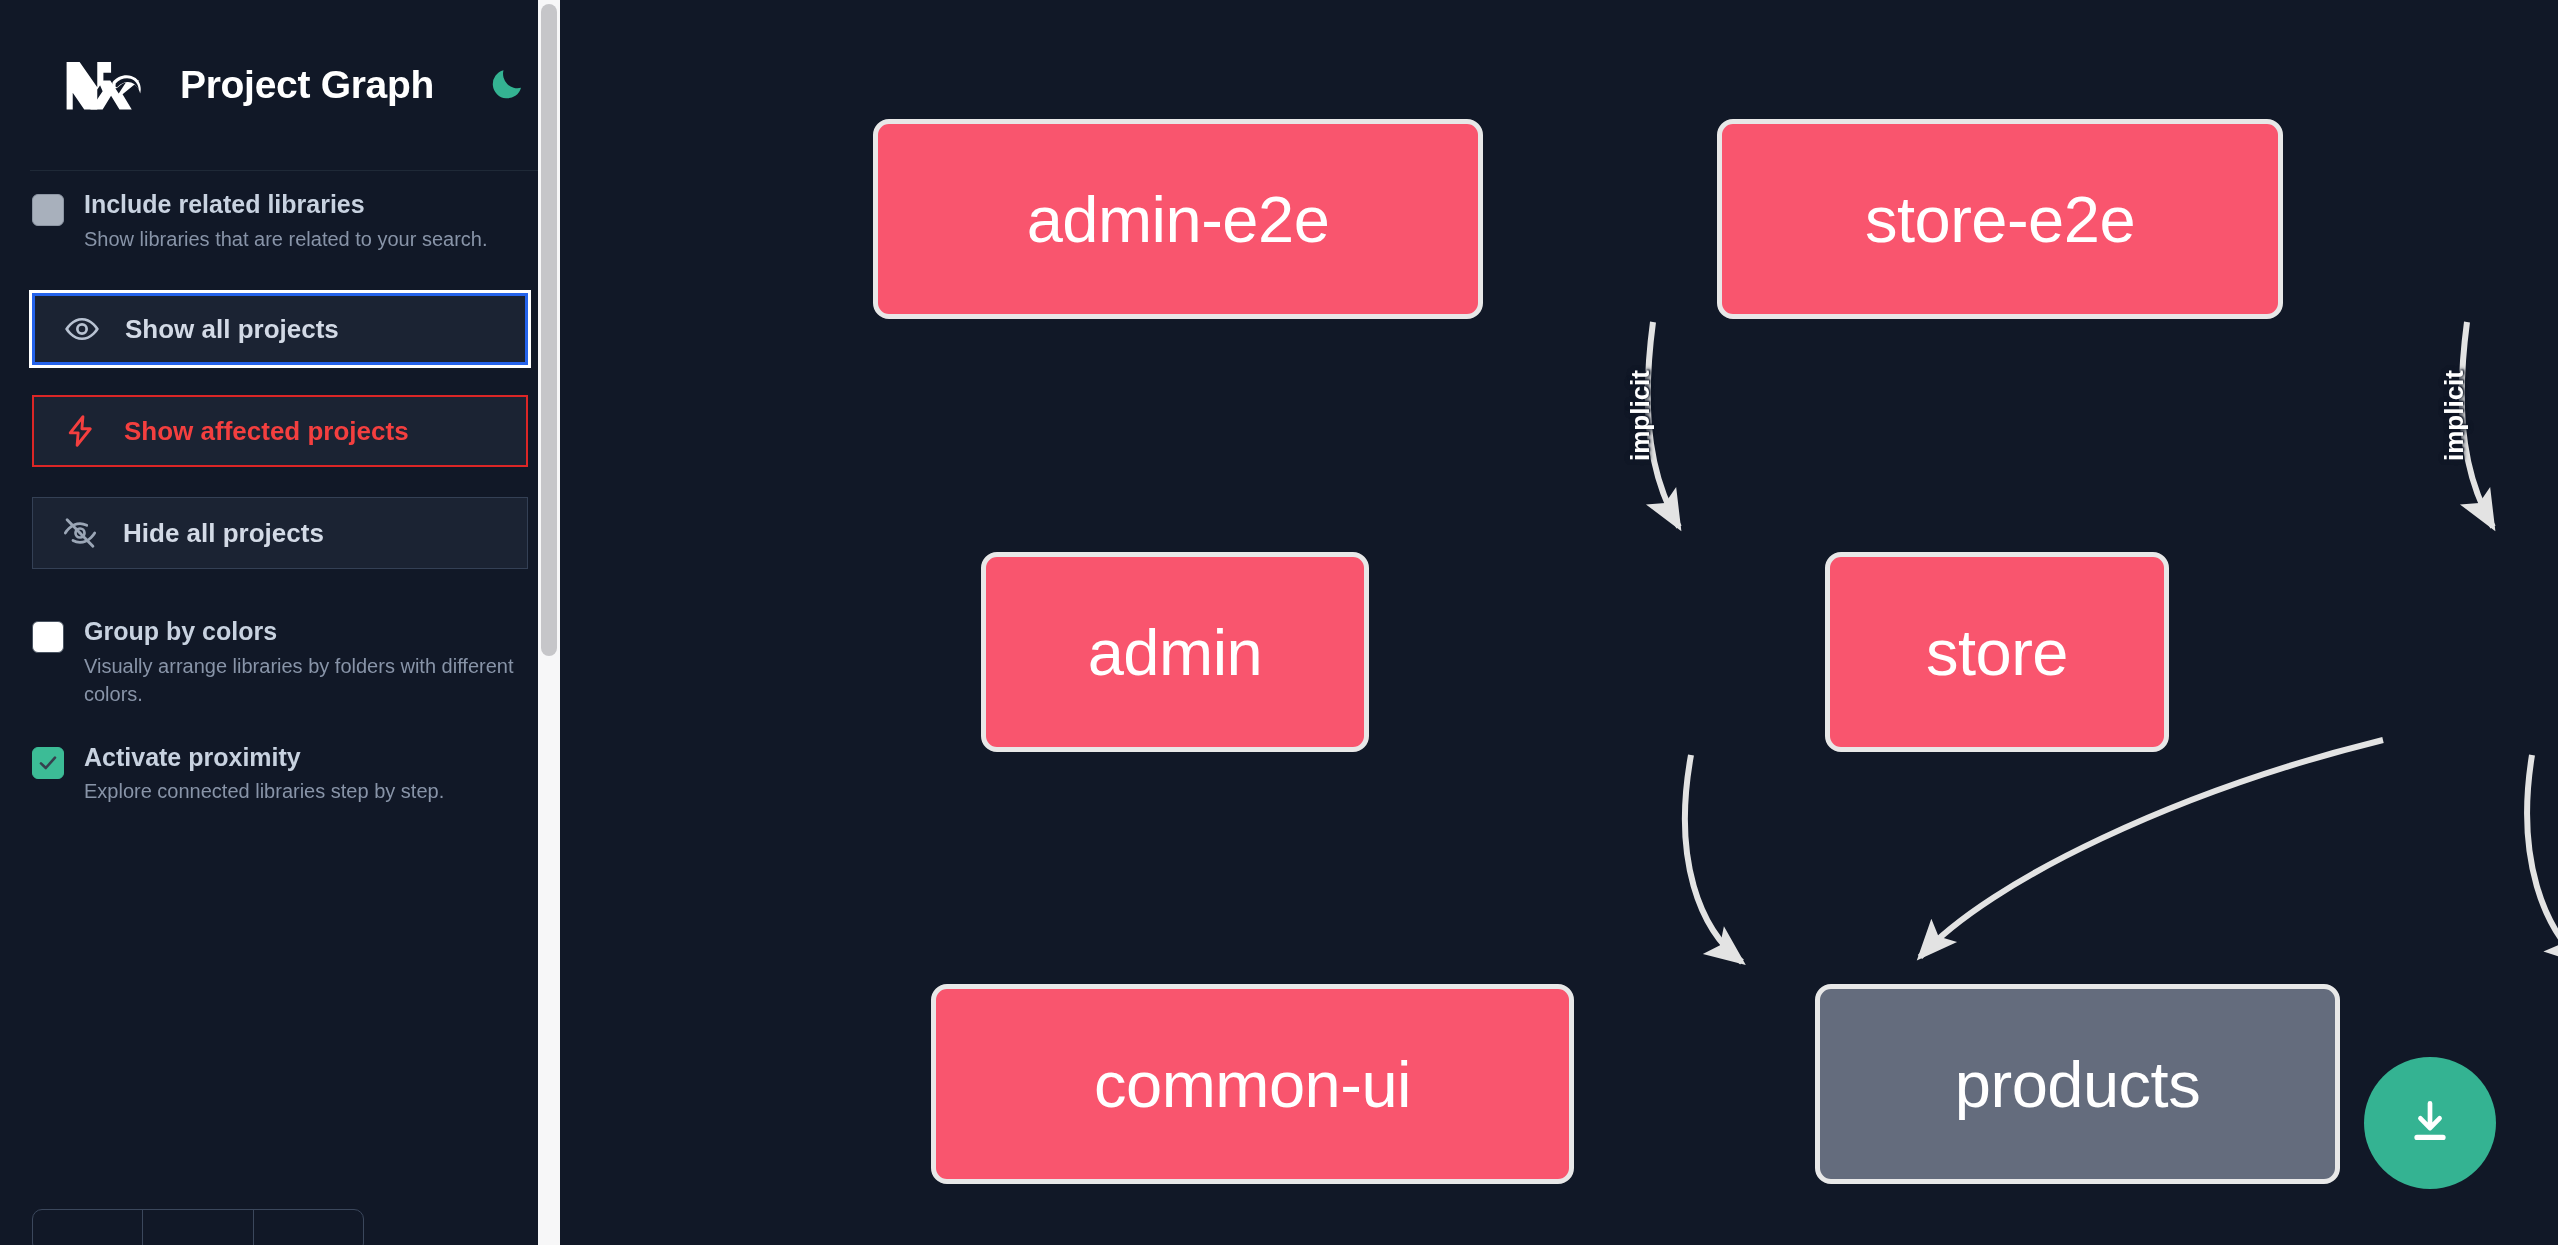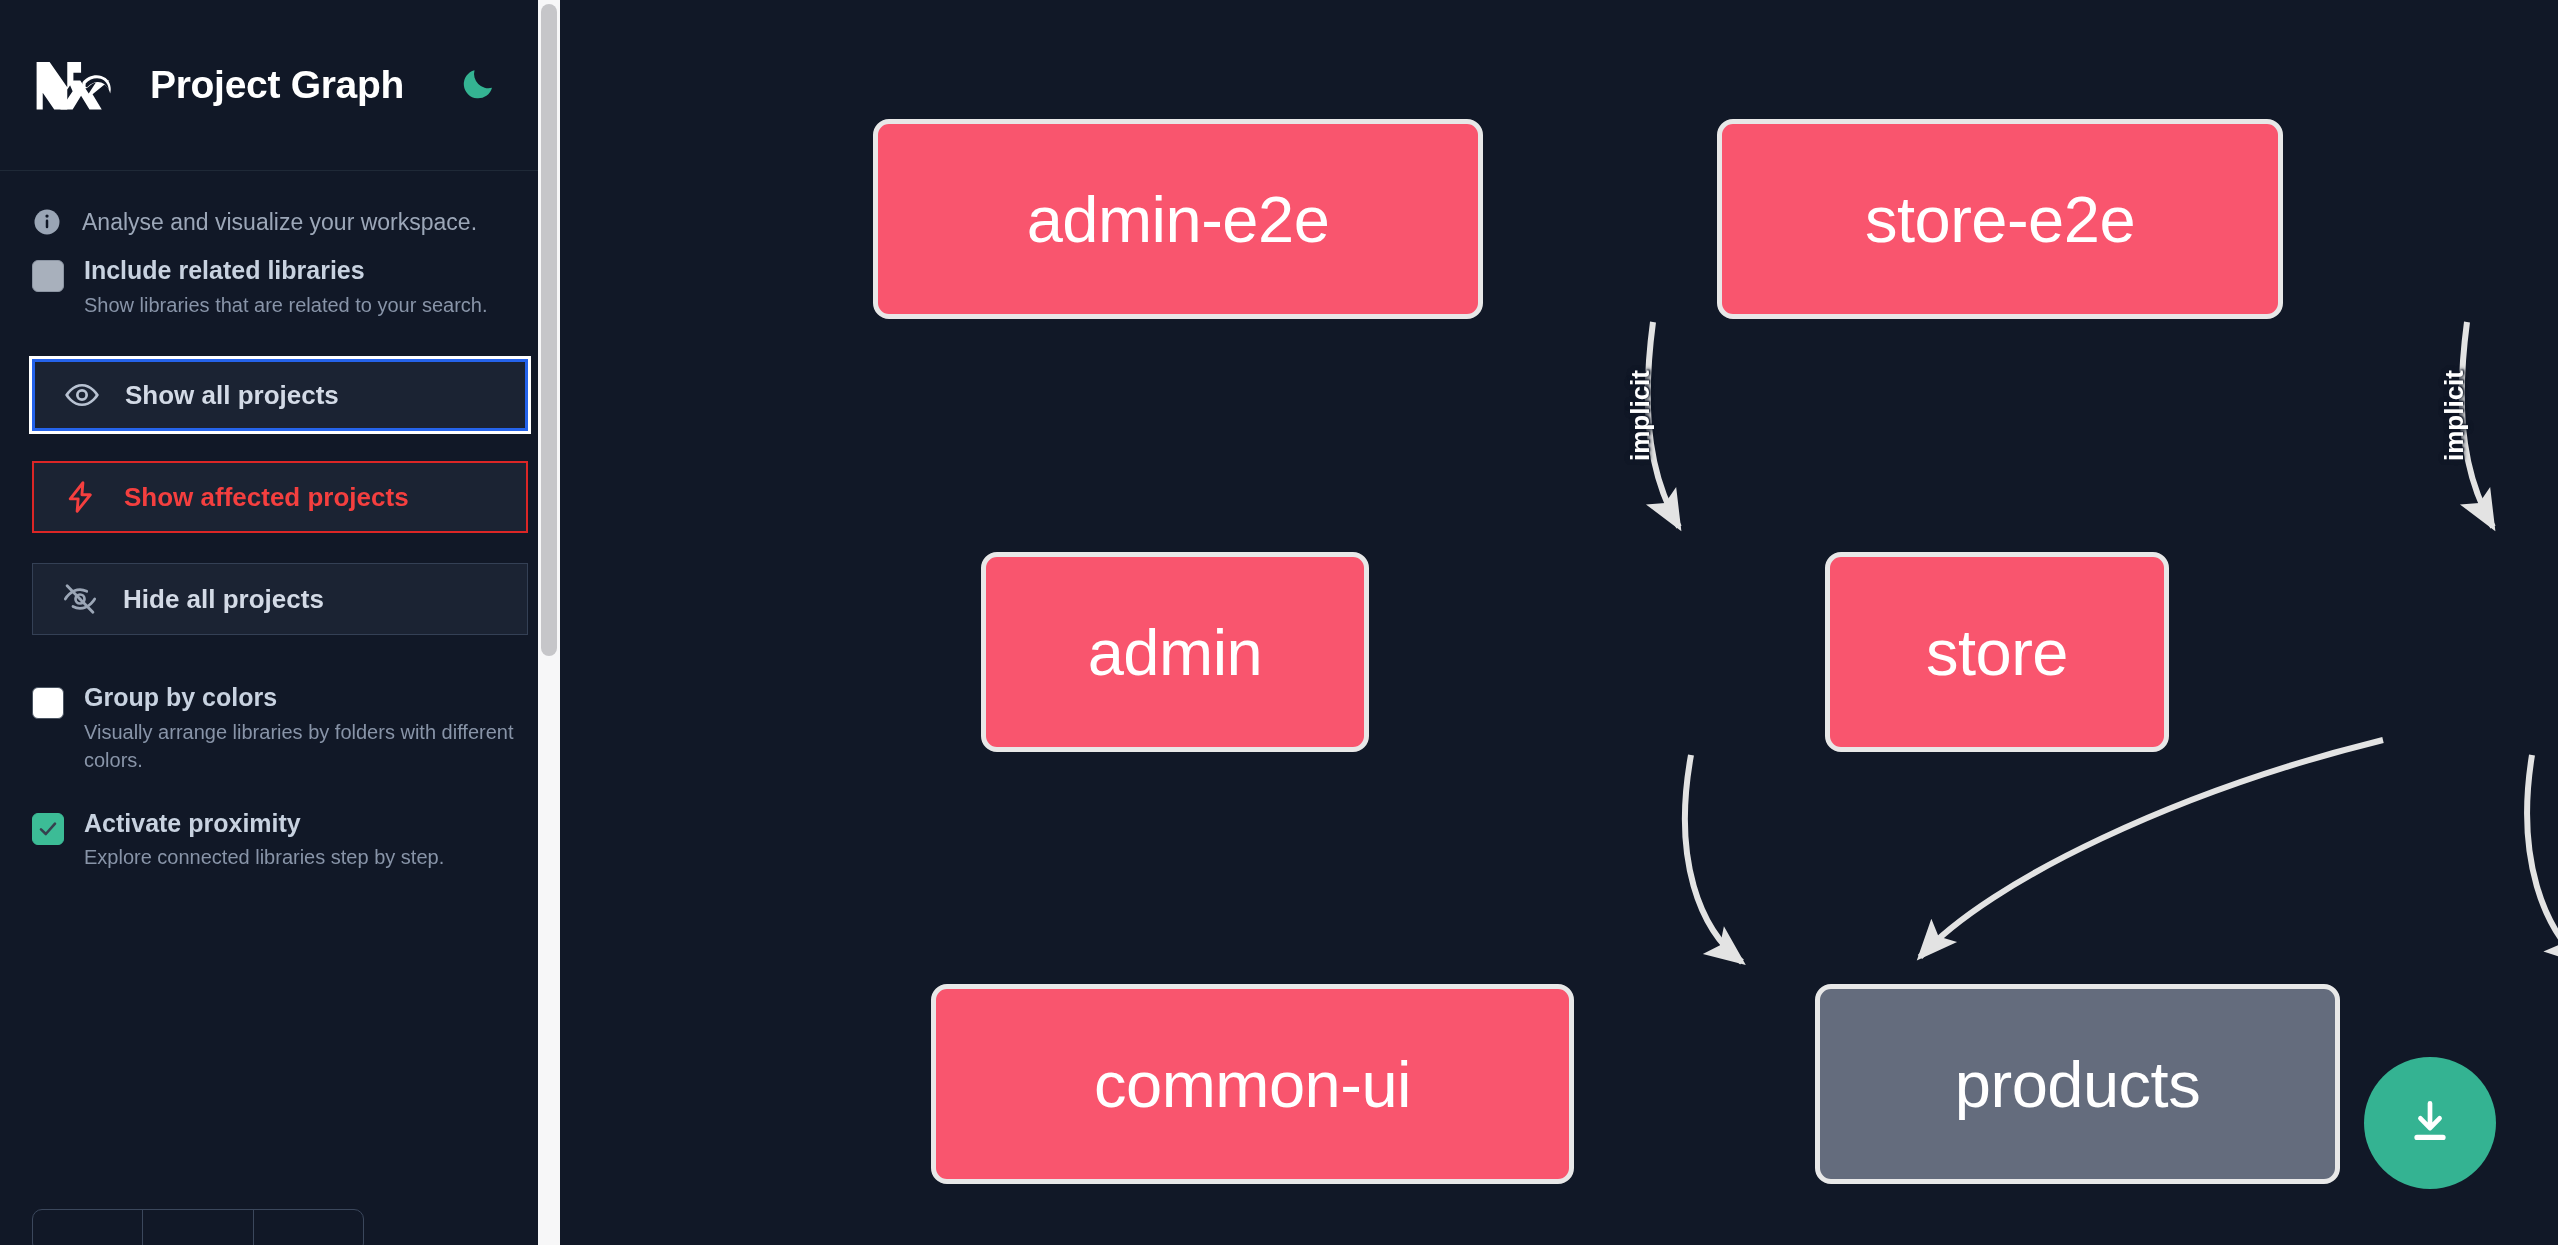--- a/index.html
+++ b/index.html
@@ -18,20 +18,21 @@
     background: #111827;
     flex: 0 0 560px;
     overflow: hidden;
   }
   .sidebar-header {
     height: 171px;
     display: flex; align-items: center;
     padding: 4px 32px;
     border-bottom: 1px solid #1F2937;
     gap: 26px;
+    margin-left: 30px;
   }
   .nx-logo { width: 92px; height: 62px; flex: 0 0 92px; }
   .app-title {
     font-size: 39px; font-weight: 700; color: #FFFFFF;
     letter-spacing: -0.3px; white-space: nowrap;
   }
   .moon-btn {
     margin-left: 26px; width: 44px; height: 44px;
     display: flex; align-items: center; justify-content: center;
     background: none; border: none; cursor: pointer;
@@ -177,30 +178,20 @@
       <span class="app-title">Project Graph</span>
       <button class="moon-btn">
         <span>
           <svg width="40" height="40" viewBox="0 0 24 24">
             <path fill="#34B392" d="M20.4 14.2A8.6 8.6 0 0 1 9.9 3.7a8.6 8.6 0 1 0 10.5 10.5z"></path>
           </svg>
         </span>
       </button>
     </div>
 
-    <div class="tagline-row">
-      <span class="info-icon">
-        <svg width="30" height="30" viewBox="0 0 24 24">
-          <circle cx="12" cy="12" r="10" fill="#9AA5B5"></circle>
-          <rect x="11" y="10" width="2" height="7" rx="1" fill="#111827"></rect>
-          <circle cx="12" cy="7.2" r="1.3" fill="#111827"></circle>
-        </svg>
-      </span>
-      <span class="tagline-text">Analyse and visualize your workspace.</span>
-    </div>
 
 
     <div class="check-row">
       <span class="check-box-sq cb-gray"></span>
       <span class="check-texts">
         <div class="check-title">Include related libraries</div>
         <div class="check-desc">Show libraries that are related to your search.</div>
       </span>
     </div>
 

